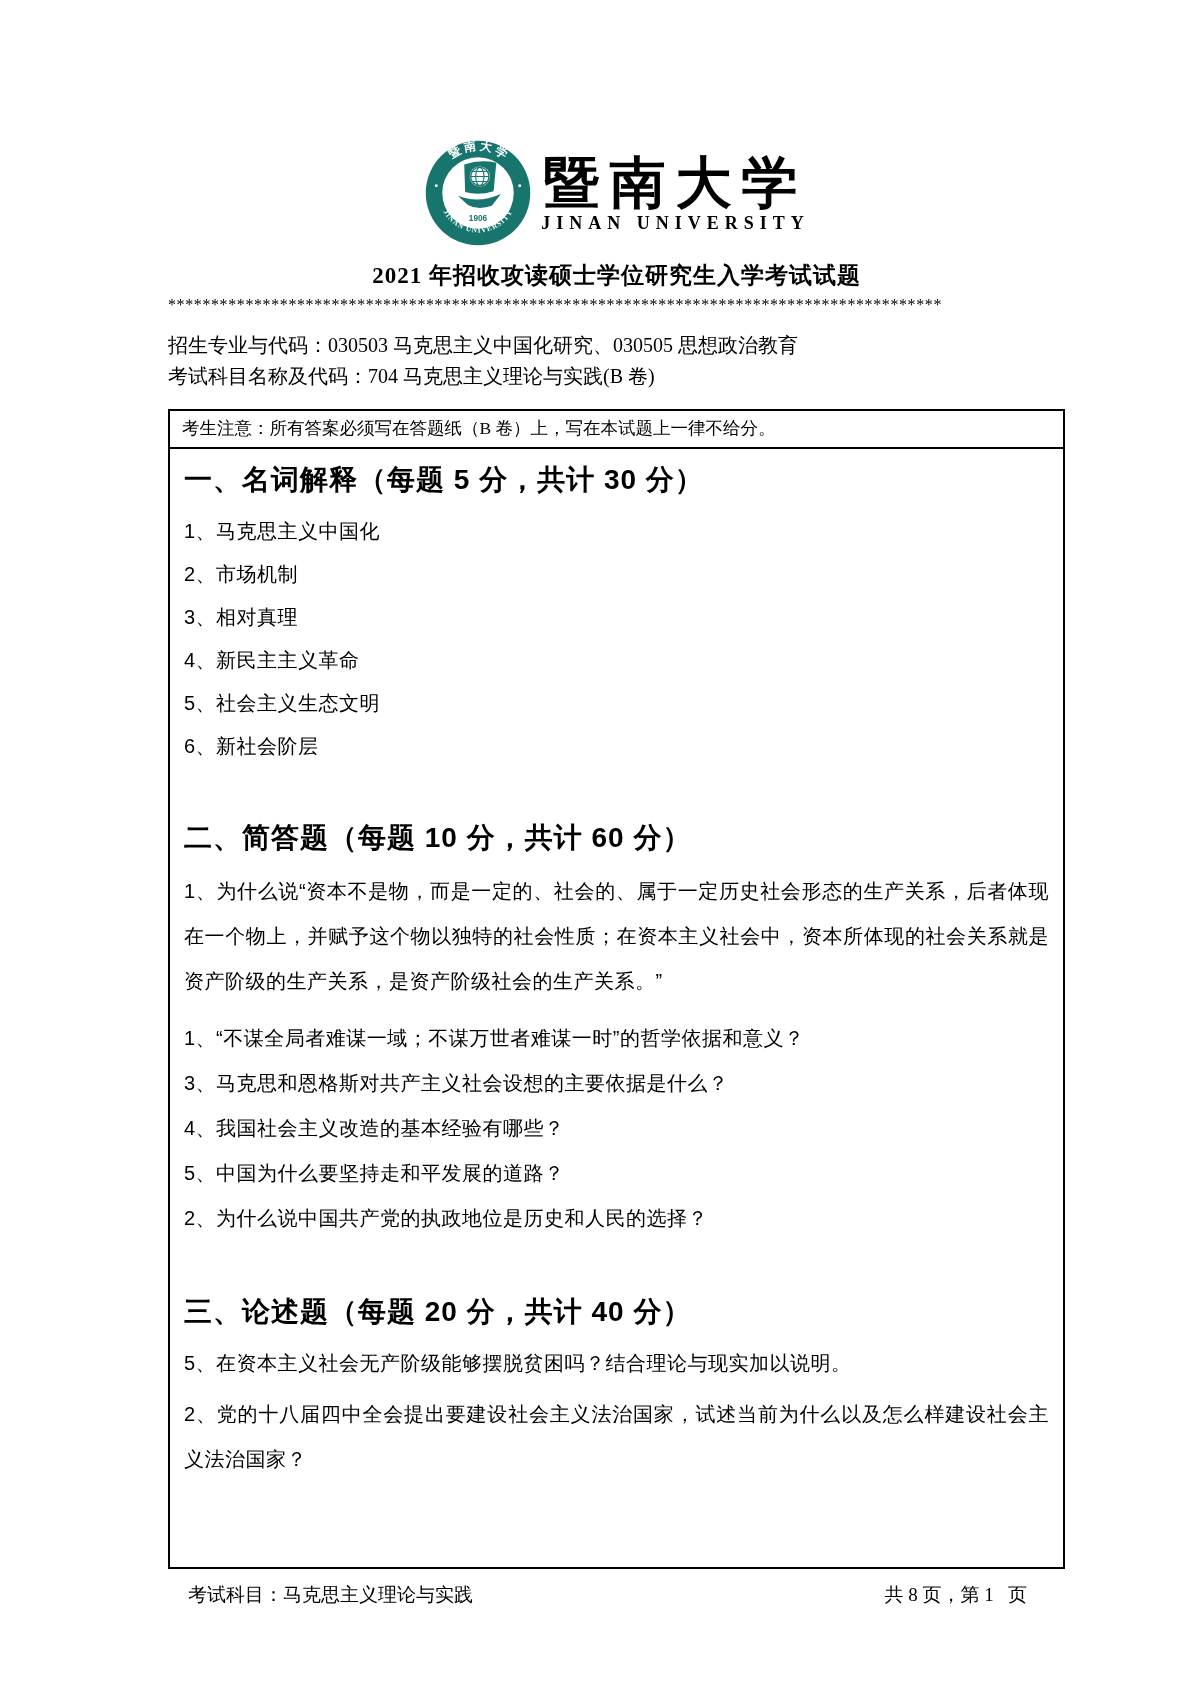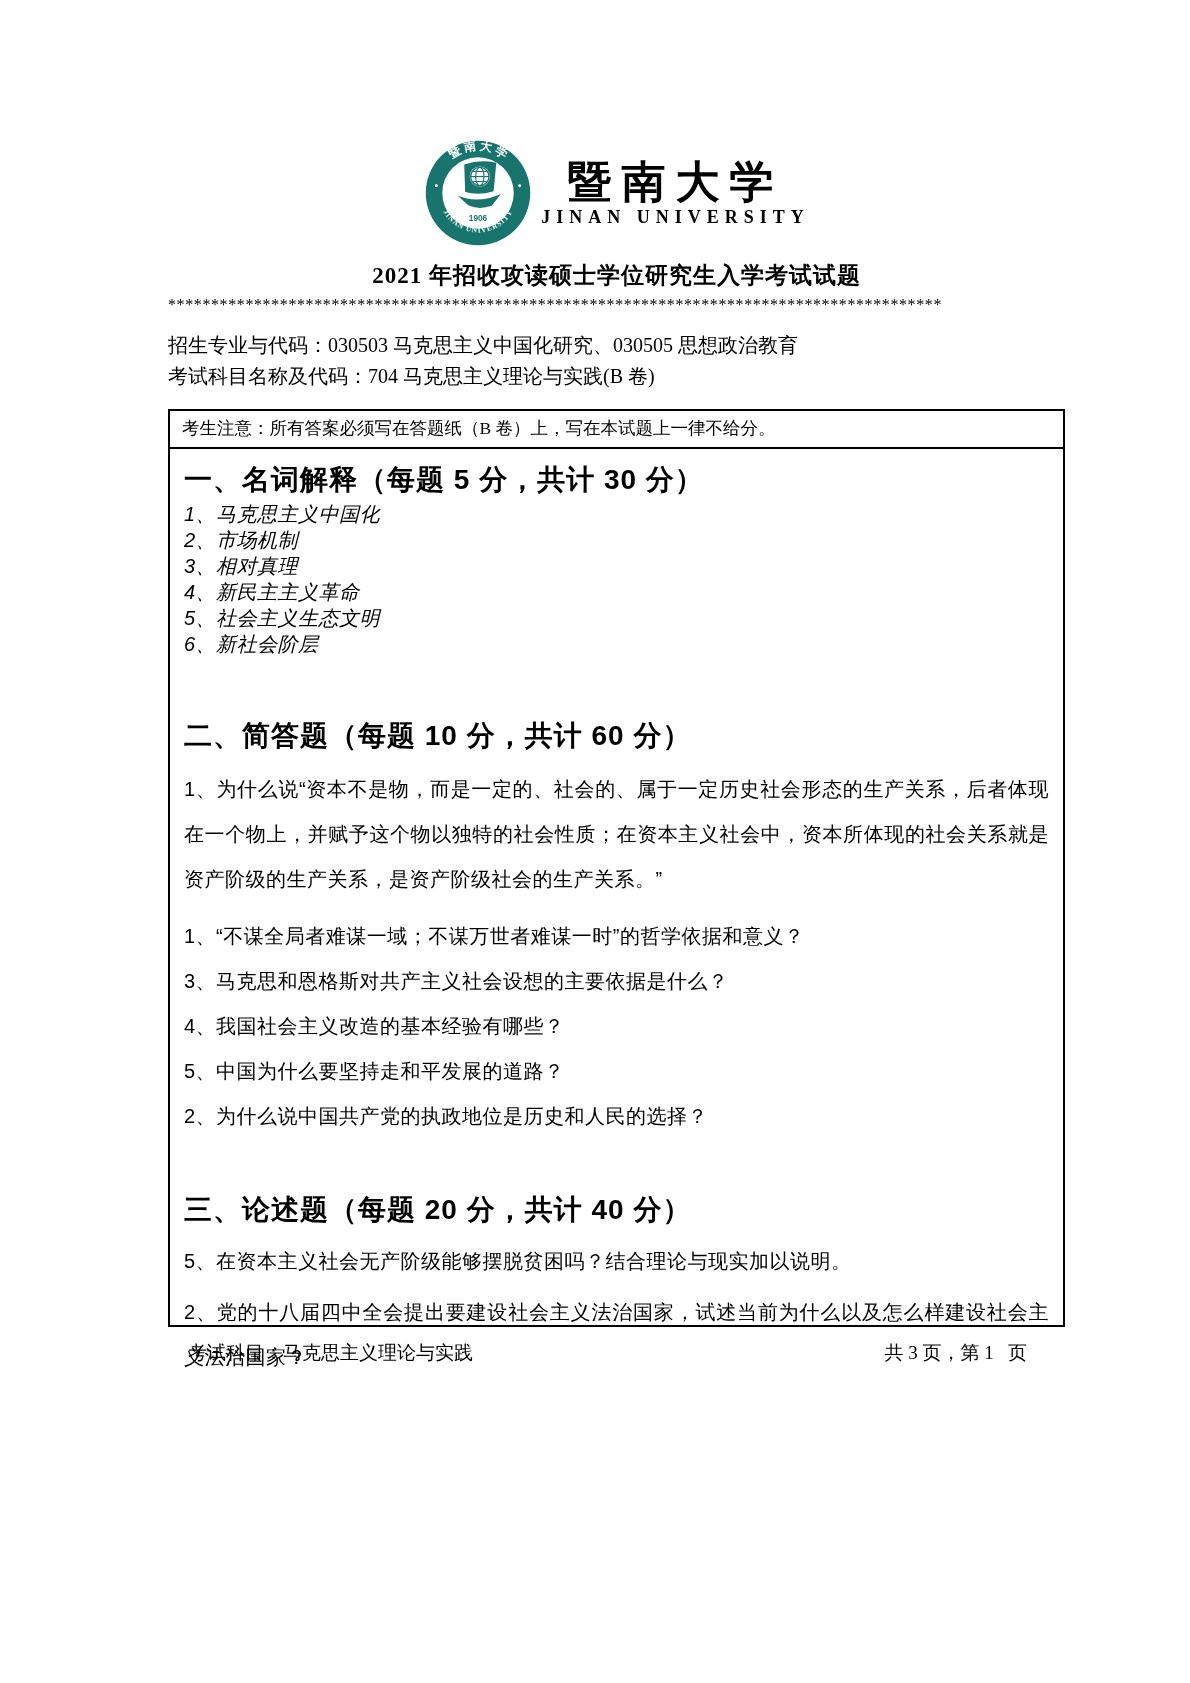--- a/index.html
+++ b/index.html
@@ -10,55 +10,55 @@
   }
   .wrap{margin-left:168px;width:897px;}
   
   .logo-row{
     display:flex;justify-content:center;align-items:center;
     gap:8px;padding-top:138px;height:110px;
   }
   .seal{width:110px;height:110px;flex:0 0 auto;}
   .uni-names{display:flex;flex-direction:column;align-items:center;line-height:1;}
   .uni-zh{
-    font-size:44px;font-weight:bold;letter-spacing:10px;
+    font-size:56px;font-weight:bold;letter-spacing:10px;
     font-family:"Liberation Serif", serif;white-space:nowrap;
   }
   .uni-en{
     font-size:18px;font-weight:bold;letter-spacing:6px;margin-top:3px;
     font-family:"Liberation Serif", serif;white-space:nowrap;
   }
   .title{
     text-align:center;font-size:23px;font-weight:bold;margin-top:12px;
     letter-spacing:1px;
   }
   .stars{
     font-size:16px;white-space:nowrap;overflow:hidden;margin-top:5px;
     letter-spacing:0.6px;
   }
   .meta{font-size:20px;line-height:31px;margin-top:16px;}
   .meta div{white-space:nowrap;}
   
   .box{
-    border:2px solid #000;margin-top:17px;height:918px;box-sizing:border-box;
+    border:2px solid #000;margin-top:17px;height:1160px;box-sizing:border-box;
     background:#fff;
   }
   .notice{
     border-bottom:2px solid #000;padding:5px 10px 7px 12px;
     font-size:17.5px;white-space:nowrap;
   }
   .content{
     padding:12px 14px 0 14px;
     font-family:"Liberation Sans", sans-serif;
   }
   .content h2{
     font-size:28px;font-weight:bold;margin:0;letter-spacing:1px;
   }
   .content p{margin:0;font-size:20px;line-height:21px;letter-spacing:0.5px;}
-  .s1 p{margin-top:5px;font-style:italic;}
+  .s1 p{margin-top:22px;}
   .h2m{margin-top:62px !important;}
   .h3m{margin-top:64px !important;}
   .long{
     line-height:45px !important;text-align:justify;margin-top:12px !important;
   }
   .q{margin-top:24px !important;}
   .q3a{margin-top:22px !important;}
   .long2{
     line-height:45px !important;text-align:justify;margin-top:18px !important;
   }
@@ -140,16 +140,16 @@
 
       <h2 class="h3m">三、论述题（每题 20 分，共计 40 分）</h2>
       <p class="q3a">5、在资本主义社会无产阶级能够摆脱贫困吗？结合理论与现实加以说明。</p>
       <p class="long2">2、党的十八届四中全会提出要建设社会主义法治国家，试述当前为什么以及怎么样建设社会主义法治国家？</p>
 
     </div>
   </div>
 
   <div class="footer">
     <span>考试科目：马克思主义理论与实践</span>
-    <span class="pre">共 3 页，第 1   页</span>
+    <span class="pre">共 8 页，第 1   页</span>
   </div>
 
 </div>
 
 </body></html>

